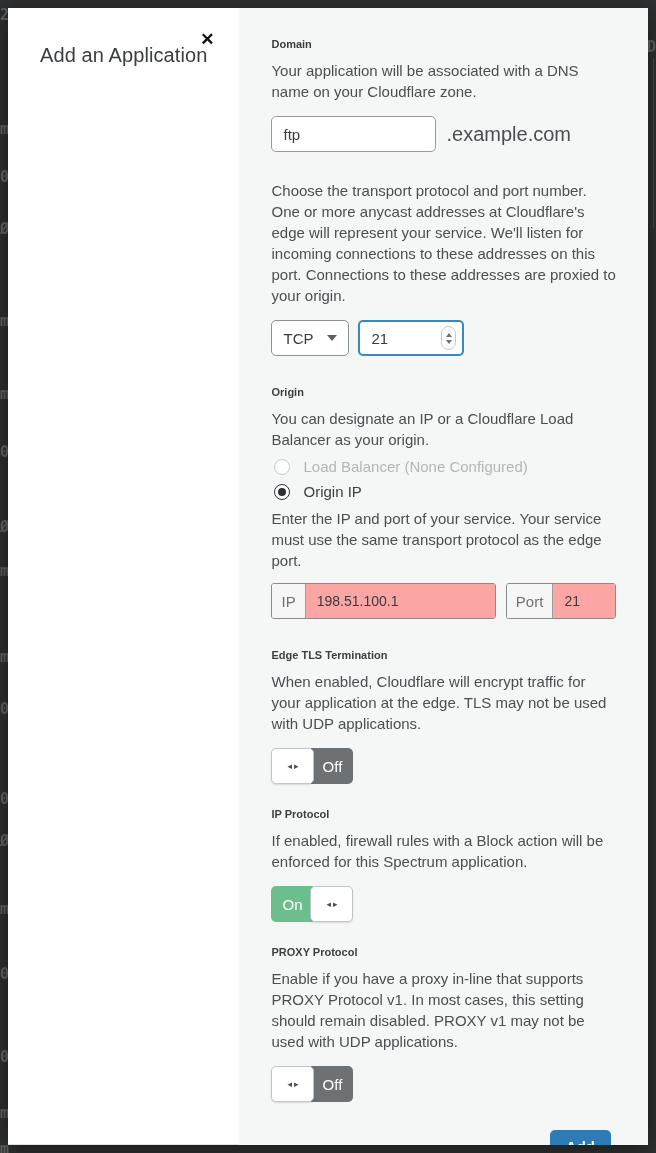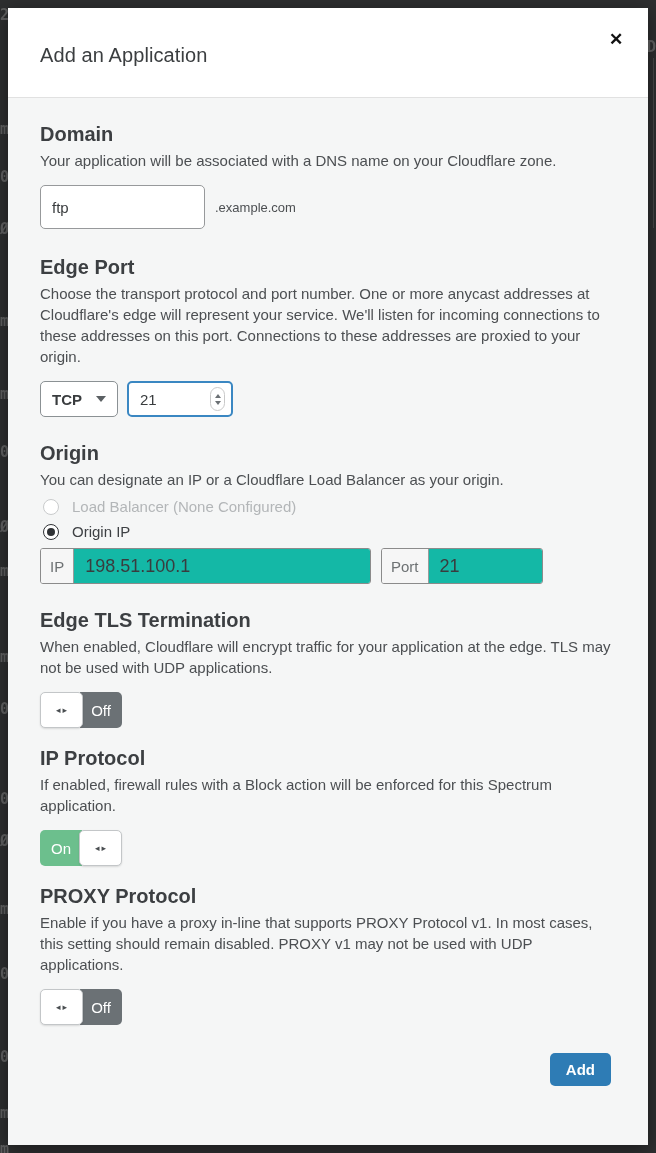--- a/index.html
+++ b/index.html
@@ -26,21 +26,21 @@
   .bg-frag.left { left: 0; }
   .bg-frag.right { right: 0; }
   .bg-line {
     position: absolute; right: 2px; top: 58px;
     width: 1px; height: 170px; background: #5a5a5a; opacity: .6;
   }
   
   .modal {
     position: absolute;
     left: 8px; top: 8px; width: 640px; height: 1137px;
-    display: flex; flex-direction: column;
+    display: flex; flex-direction: row;
     background: #fff;
     box-shadow: 0 4px 18px rgba(0,0,0,.45);
   }
   .modal-header {
     position: relative;
     background: #fff;
     padding: 36px 32px 30px 32px;
     border-bottom: 1px solid #e1e1e1;
     flex: 0 0 auto;
   }
@@ -55,47 +55,47 @@
     font-size: 17px; font-weight: 700; color: #111;
     line-height: 30px; text-align: center;
   }
   .modal-body {
     flex: 1 1 auto;
     background: #f5f6f6;
     padding: 26px 32px 0 32px;
     overflow: hidden;
   }
   h2.section-label {
-    font-size: 20px; line-height: 21px; font-weight: 700;
+    font-size: 11px; line-height: 21px; font-weight: 700;
     color: #3c3f42; margin: 0 0 5px 0;
   }
   p.section-desc {
     font-size: 15px; line-height: 21px; color: #4c4f52;
     margin: 0 0 14px 0;
   }
   .control-row { display: flex; align-items: center; margin-bottom: 26px; }
   .control-row.domain-row { margin-bottom: 28px; margin-top: 2px; }
 
   
   .text-input {
-    height: 44px; padding: 0 11px;
+    height: 36px; padding: 0 11px;
     font-family: "Liberation Sans", sans-serif;
     font-size: 15px; color: #393c3e;
     background: #fff; border: 1px solid #97999b; border-radius: 5px;
     outline: none;
   }
   .domain-input { width: 165px; }
-  .input-suffix { font-size: 13px; color: #4c4f52; margin-left: 10px; }
+  .input-suffix { font-size: 20px; color: #4c4f52; margin-left: 10px; }
 
   
   .select-box {
     display: flex; align-items: center; justify-content: space-between;
     width: 78px; height: 36px; padding: 0 11px;
     background: #fff; border: 1px solid #8b9194; border-radius: 5px;
-    font-size: 15px; color: #393c3e; cursor: pointer; font-weight: bold;
+    font-size: 15px; color: #393c3e; cursor: pointer;
   }
   .chevron-down {
     width: 0; height: 0; margin-left: 8px;
     border-left: 5px solid transparent; border-right: 5px solid transparent;
     border-top: 6px solid #5b6063;
   }
 
   
   .num-wrap { position: relative; margin-left: 9px; }
   .num-input {
@@ -147,21 +147,21 @@
   .prefix-group.ip { width: 331px; margin-right: 10px; }
   .prefix-group.port { width: 162px; }
   .prefix-cell {
     display: flex; align-items: center; padding: 0 9px;
     background: #f6f6f6; border-right: 1px solid #9b9b9b;
     font-size: 15px; color: #6d7173; flex: 0 0 auto;
   }
   .prefix-group input {
     flex: 1 1 auto; min-width: 0; border: none; outline: none;
     padding: 0 11px; font-family: "Liberation Sans", sans-serif;
-    font-size: 18px; color: #393c3e; background: #14b8a6;
+    font-size: 14px; color: #393c3e; background: #fca5a5;
   }
 
   
   .toggle {
     display: inline-flex; height: 36px; border-radius: 5px;
     cursor: pointer; margin-bottom: 20px; overflow: visible;
   }
   .toggle-handle {
     width: 43px; height: 36px; background: #fff;
     border: 1px solid #c3c6c8; border-radius: 5px;
@@ -231,21 +231,20 @@
     <section>
       <h2 class="section-label">Domain</h2>
       <p class="section-desc">Your application will be associated with a DNS name on your Cloudflare zone.</p>
       <div class="control-row domain-row">
         <input class="text-input domain-input" type="text" value="ftp" style="">
         <span class="input-suffix">.example.com</span>
       </div>
     </section>
 
     <section>
-      <h2 class="section-label">Edge Port</h2>
       <p class="section-desc">Choose the transport protocol and port number. One or more anycast addresses at Cloudflare's edge will represent your service. We'll listen for incoming connections to these addresses on this port. Connections to these addresses are proxied to your origin.</p>
       <div class="control-row">
         <div class="select-box">
           <span>TCP</span>
           <span class="chevron-down"></span>
         </div>
         <div class="num-wrap">
           <input class="num-input" type="text" value="21" style="">
           <span class="spinner">
             <span class="caret-up"></span>
@@ -265,20 +264,21 @@
           <span class="radio-label">Load Balancer (None Configured)</span>
         </div>
         <div class="radio-row">
           <span class="radio-circle">
               <span class="dot"></span>
             </span>
           <span class="radio-label">Origin IP</span>
         </div>
       </div>
 
+      <p class="section-desc after-radio">Enter the IP and port of your service. Your service must use the same transport protocol as the edge port.</p>
 
       <div class="control-row">
         <div class="prefix-group ip">
           <span class="prefix-cell">IP</span>
           <input type="text" value="198.51.100.1" style="">
         </div>
         <div class="prefix-group port">
           <span class="prefix-cell">Port</span>
           <input type="text" value="21" style="">
         </div>

